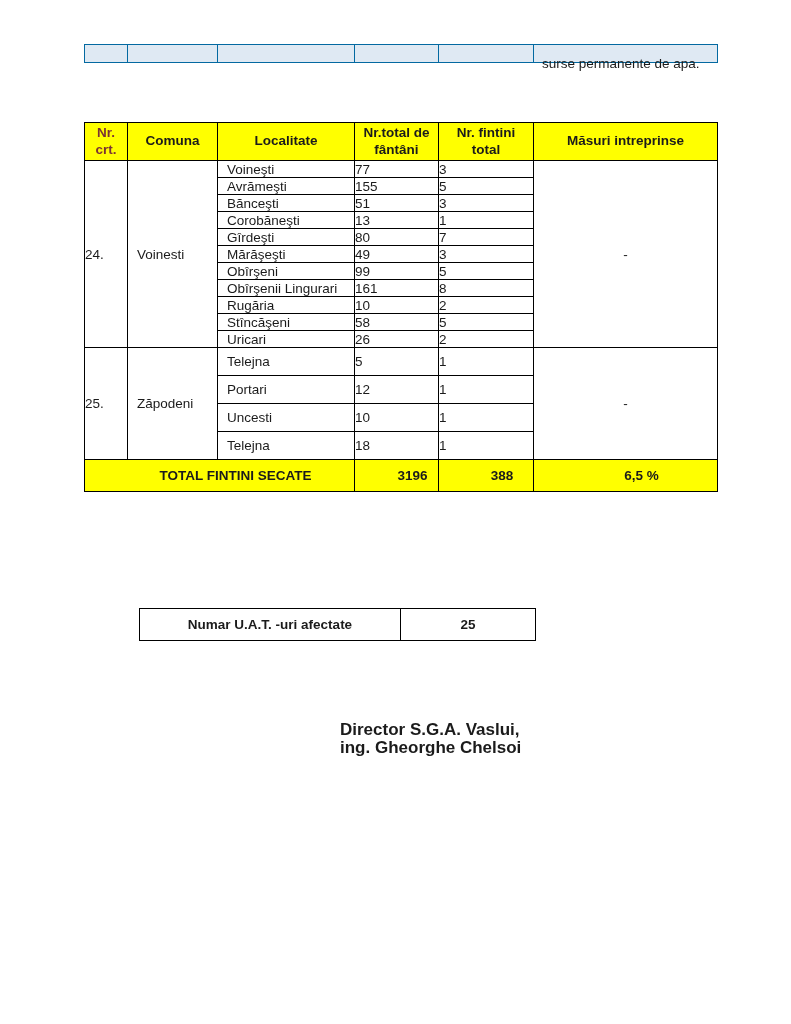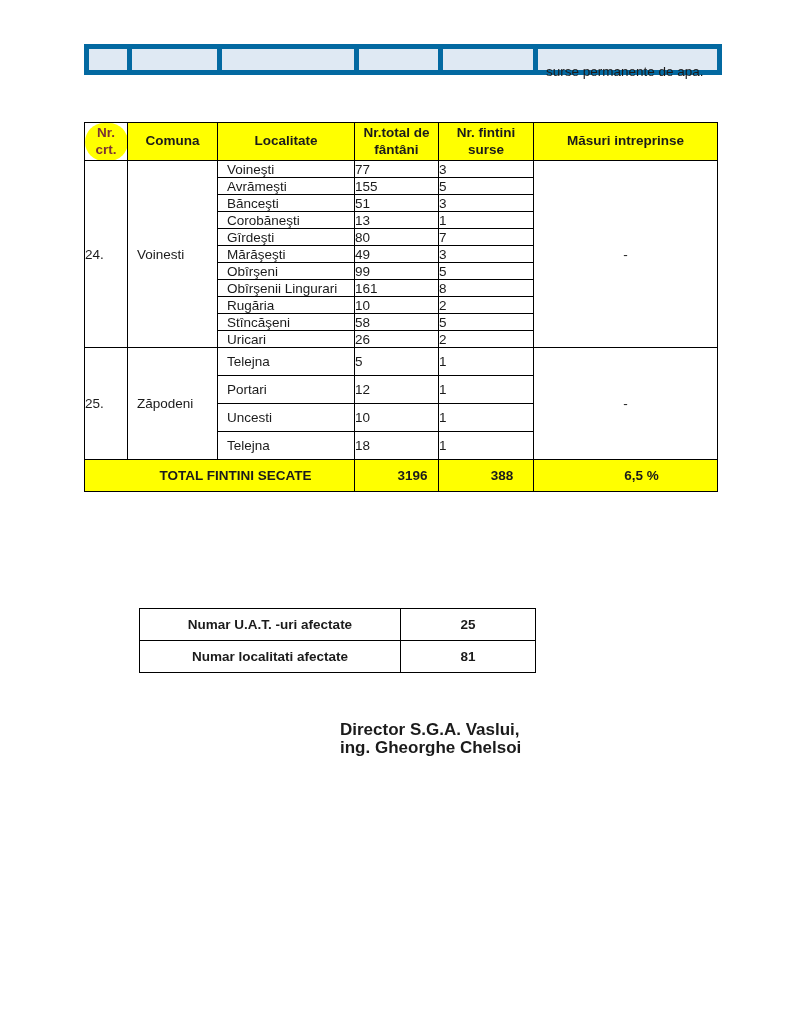--- a/index.html
+++ b/index.html
@@ -9,42 +9,42 @@
     font-family:"Liberation Sans", sans-serif;
     color:#1b1b1b;
   }
 
   
   .cont-table {
     position:absolute; left:84px; top:44px;
     border-collapse:collapse; table-layout:fixed; width:633px;
   }
   .cont-table td {
-    border:5px solid #0369a1; background:#dfe9f3; height:26px;
+    border:1px solid #0369a1; background:#dfe9f3; height:18px;
     position:relative;
   }
   .cont-note {
     position:absolute; left:8px; bottom:-9px; white-space:nowrap;
     font-size:13.5px; color:#1b1b1b; background:transparent;
   }
 
   
   .main-table {
     position:absolute; left:84px; top:122px;
     border-collapse:collapse; table-layout:fixed; width:633px;
     font-size:13.5px;
   }
   .main-table th, .main-table td {
     border:1px solid #000; vertical-align:middle; overflow:hidden;
   }
   .main-table th {
     background:#ffff00; font-weight:bold; text-align:center;
     height:38px; line-height:1.25; padding:0 4px;
   }
-  .main-table th.accent { color:#7b3333;border-radius:19px; }
+  .main-table th.accent { color:#7b3333; }
   .main-table td { height:17px; }
   .main-table tr.g25 td { height:28px; }
   .cell-num { text-align:left; }
   .cell-left { text-align:left; padding-left:9px; }
   .cell-dash { text-align:center; }
   .total-row td {
     background:#ffff00; font-weight:bold; text-align:center; height:32px;padding-left:32px;
   }
 
   
@@ -99,21 +99,21 @@
     <col style="width:84px">
       <col style="width:95px">
       <col style="width:184px">
   </colgroup>
   <tbody>
       <tr>
     <th class="accent">Nr. crt.</th>
     <th>Comuna</th>
     <th>Localitate</th>
     <th>Nr.total de fântâni</th>
-    <th>Nr. fintini surse</th>
+    <th>Nr. fintini total</th>
     <th>Măsuri intreprinse</th>
   </tr>
 
   <tr>
     <td rowspan="11" class="cell-num">24.</td>
     <td rowspan="11" class="cell-left">Voinesti</td>
     <td class="cell-left">Voineşti</td>
     <td class="cell-num">77</td>
     <td class="cell-num">3</td>
     <td rowspan="11" class="cell-dash">-</td>
@@ -205,23 +205,19 @@
 <table class="summary-table">
   <colgroup>
     <col style="width:261px">
       <col style="width:135px">
   </colgroup>
   <tbody>
       <tr>
     <td>Numar U.A.T. -uri afectate</td>
     <td>25</td>
   </tr>
-  <tr>
-    <td>Numar localitati afectate</td>
-    <td>81</td>
-  </tr>
 </tbody>
   </table>
 
 <div class="signature">
   <div>Director S.G.A. Vaslui,</div>
   <div>ing. Gheorghe Chelsoi</div>
 </div>
 
 </body></html>

